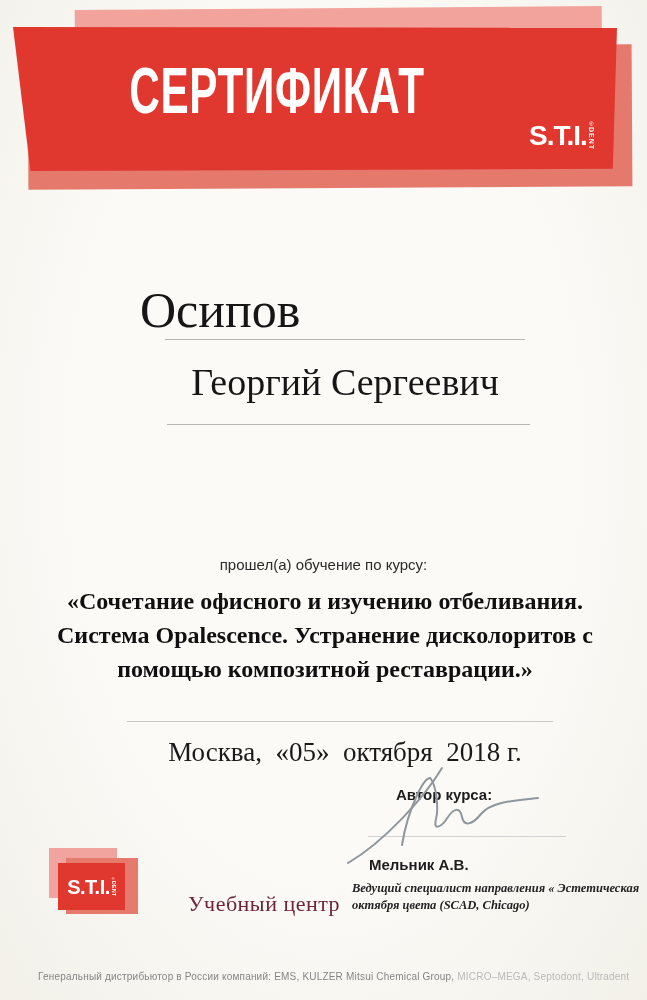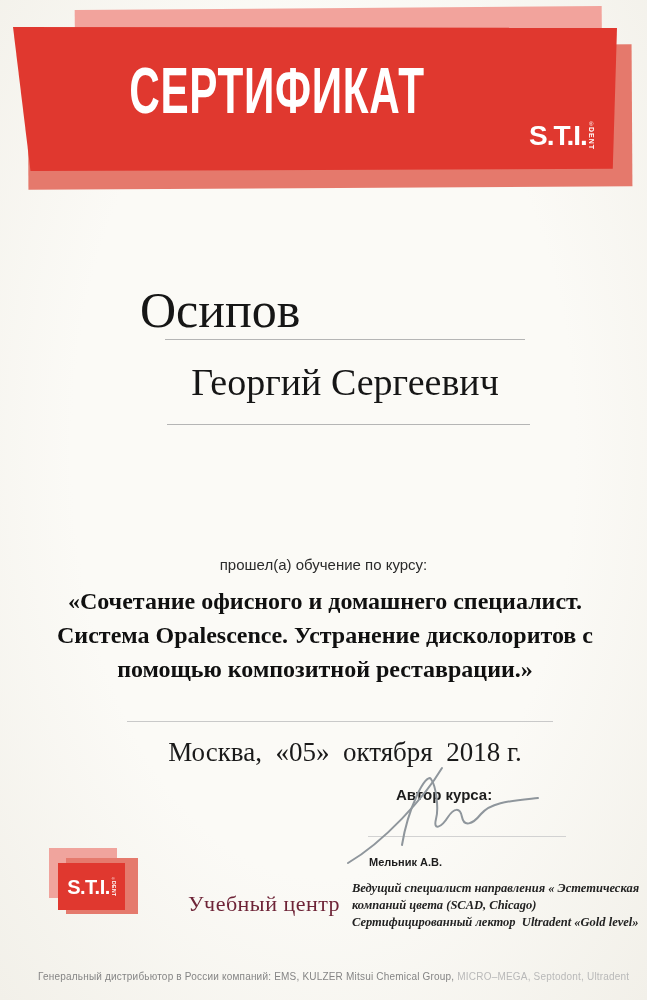--- a/index.html
+++ b/index.html
@@ -79,21 +79,21 @@
 
   
   .author-label {
     position: absolute; left: 396px; top: 786px;
     font-family: "Liberation Sans", sans-serif; font-weight: 700; font-size: 15px; color: #1d1d1d;
   }
   .sig-line { position: absolute; left: 368px; top: 836px; width: 198px; height: 1px; background: #d2d2d2; }
   .signature-svg { position: absolute; left: 340px; top: 760px; }
   .author-name {
     position: absolute; left: 369px; top: 856px;
-    font-family: "Liberation Sans", sans-serif; font-weight: 700; font-size: 11px; color: #1d1d1d;
+    font-family: "Liberation Sans", sans-serif; font-weight: 700; font-size: 15px; color: #1d1d1d;
   }
 
   
   .lf-pink { position: absolute; left: 49px; top: 848px; width: 68px; height: 50px; background: #f0a49d; }
   .lf-salmon { position: absolute; left: 66px; top: 858px; width: 72px; height: 56px; background: #e57a6d; }
   .lf-red {
     position: absolute; left: 58px; top: 863px; width: 67px; height: 47px; background: #e0382f;
     display: flex; align-items: center; justify-content: center;
   }
   .sti-footer .sti-main { font-size: 20px; letter-spacing: -0.5px; }
@@ -141,21 +141,21 @@
 
   <div class="name-block">
     <div class="last-name">Осипов</div>
   </div>
   <div class="underline u1"></div>
   <div class="first-name">Георгий Сергеевич</div>
   <div class="underline u2"></div>
 
   <div class="intro">прошел(а) обучение по курсу:</div>
   <div class="course-title">
-    <span>«Сочетание офисного и домашнего специалист.</span>
+    <span>«Сочетание офисного и изучению отбеливания.</span>
     <span>Система Opalescence. Устранение дисколоритов с</span>
     <span>помощью композитной реставрации.»</span>
   </div>
 
   <div class="rule"></div>
   <div class="date-line">Москва,  «05»  октября  2018 г.</div>
 
   <div class="author-label">Автор курса:</div>
   <div class="sig-line"></div>
   <svg class="signature-svg" width="210" height="110" viewBox="0 0 210 110" fill="none" xmlns="http://www.w3.org/2000/svg">
@@ -173,21 +173,20 @@
         <span class="sti-reg">®</span>
         <span class="sti-dent">DENT</span>
       </span>
     </div>
   </div>
 
   <div class="training-center">Учебный центр</div>
 
   <div class="credentials">
     <span>Ведущий специалист направления « Эстетическая</span>
-    <span>компаний цвета (SCAD, Chicago)</span>
-    <span>Сертифицированный лектор  Ultradent «Gold level»</span>
+    <span>октября цвета (SCAD, Chicago)</span>
   </div>
 
   <div class="distributor">
     <span>Генеральный дистрибьютор в России компаний: EMS, KULZER Mitsui Chemical Group, </span><span class="light">MICRO–MEGA, Septodont, Ultradent</span>
   </div>
 
 </div>
 
 </body></html>

